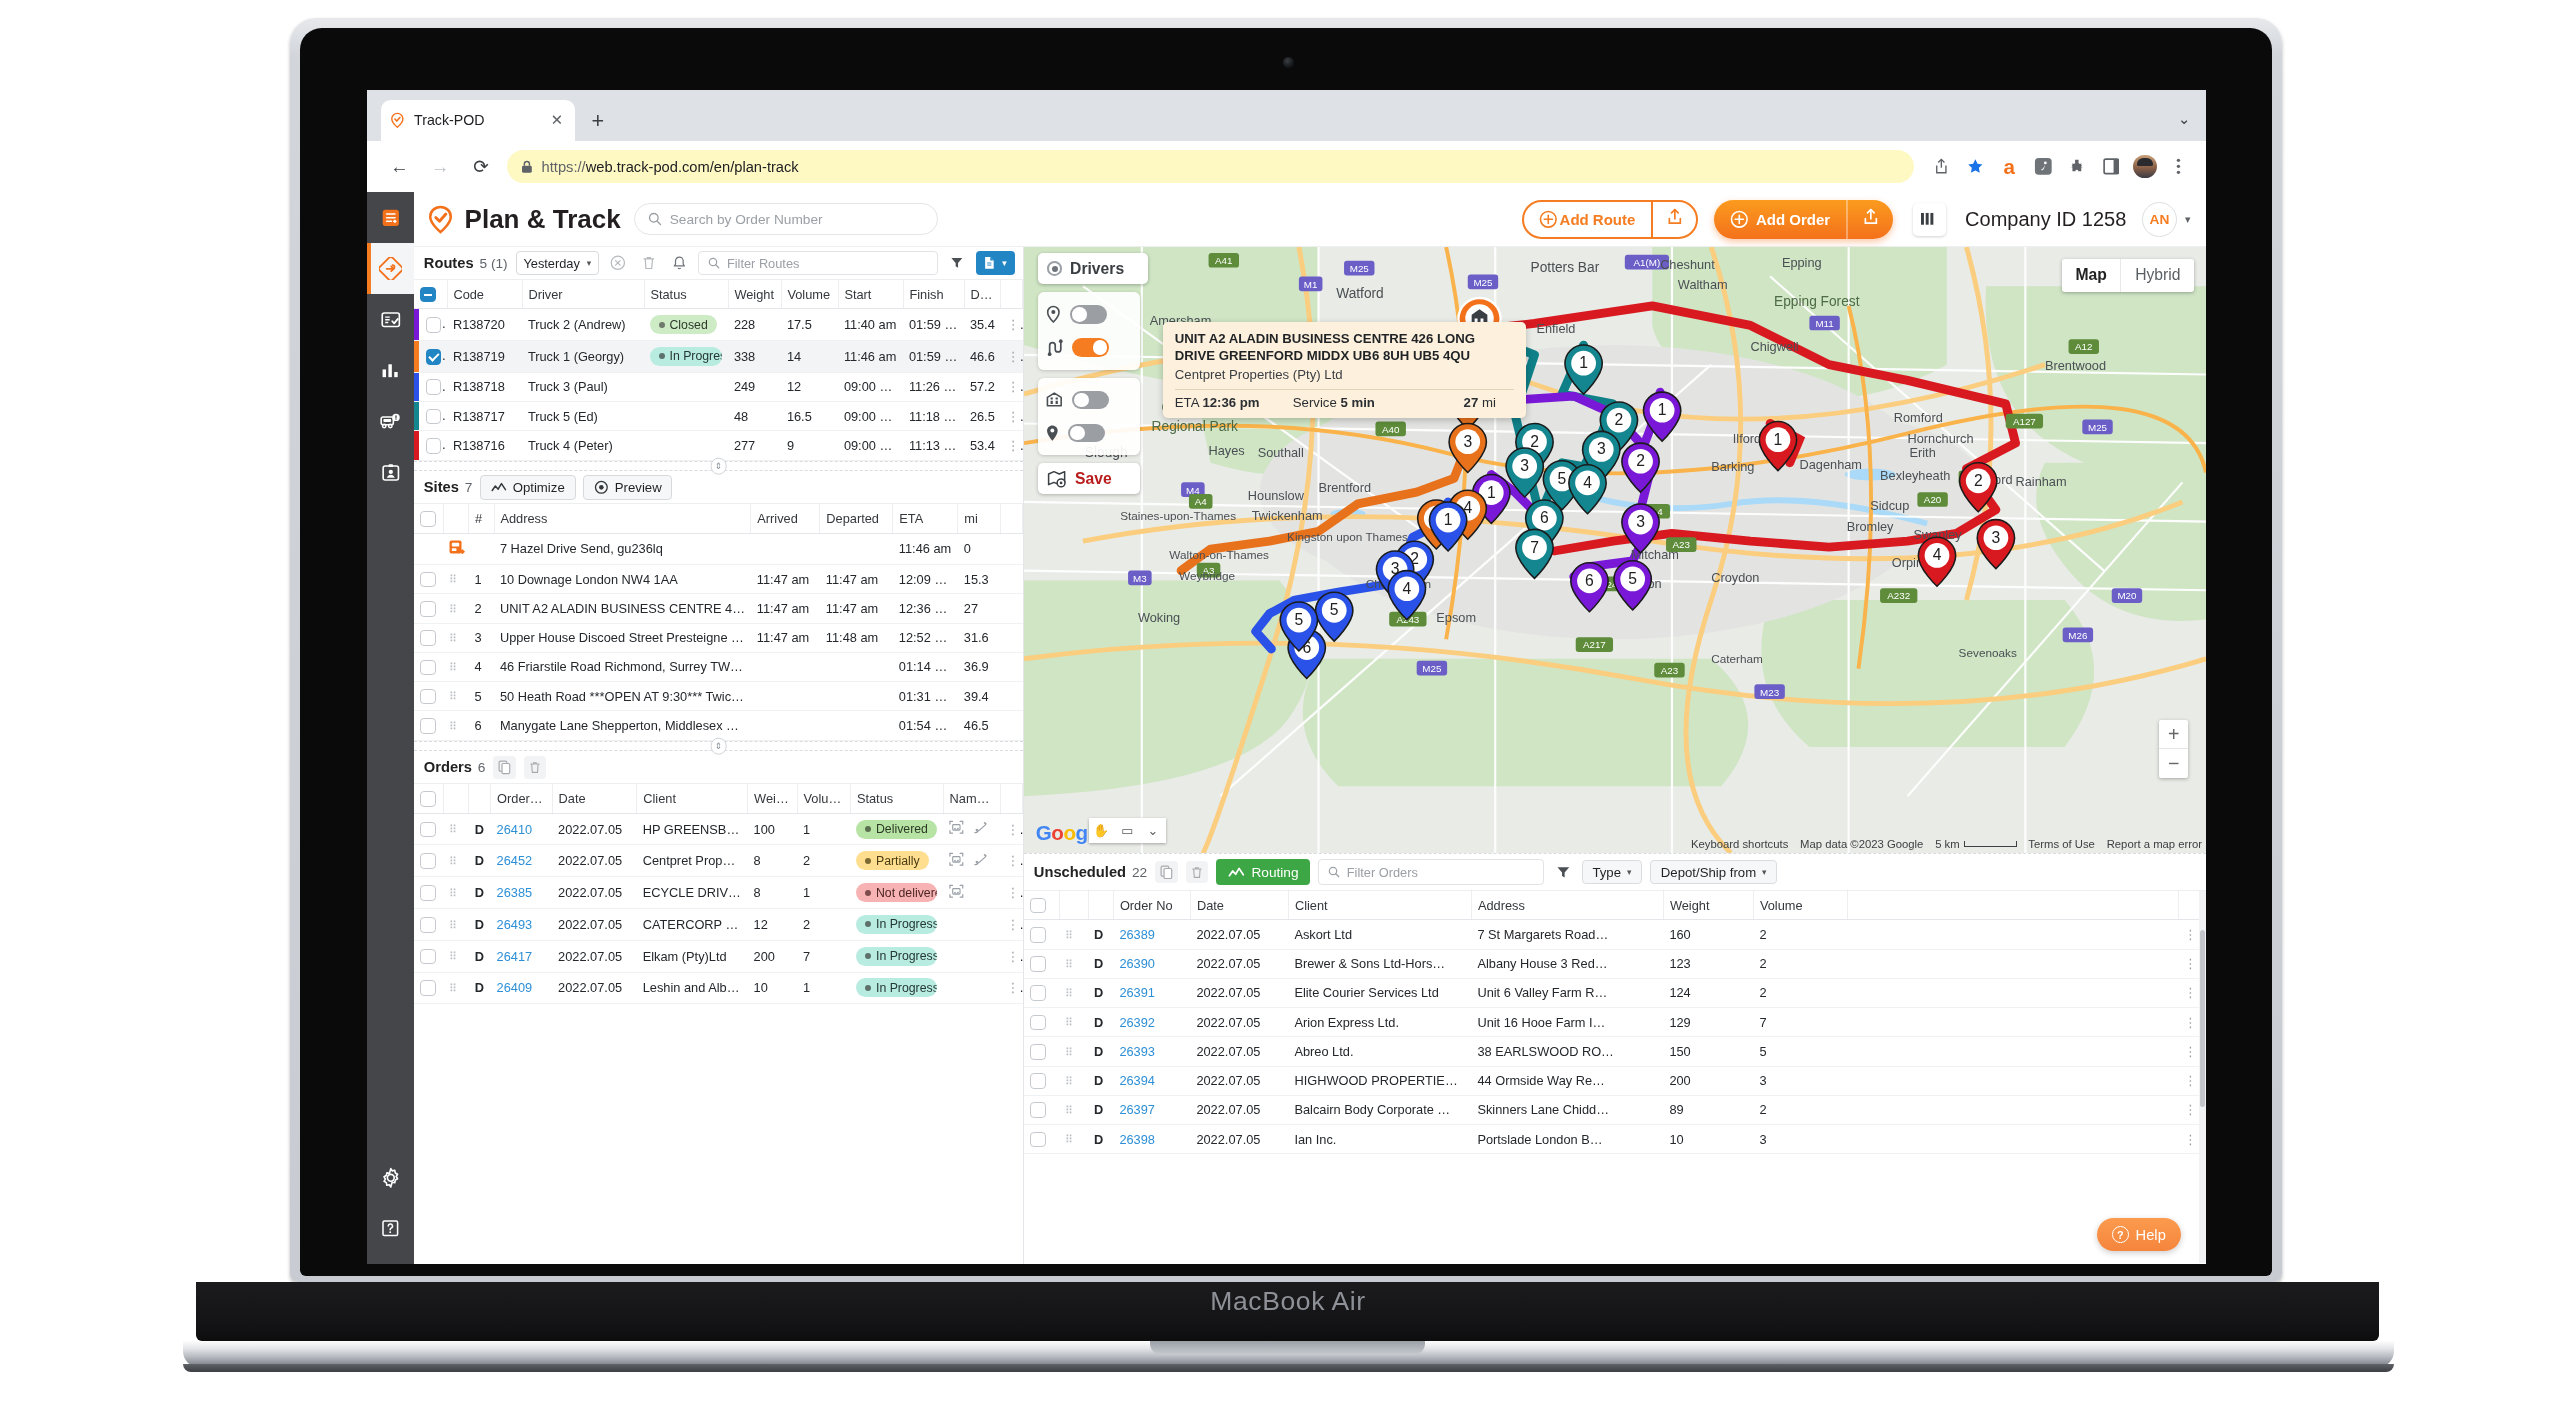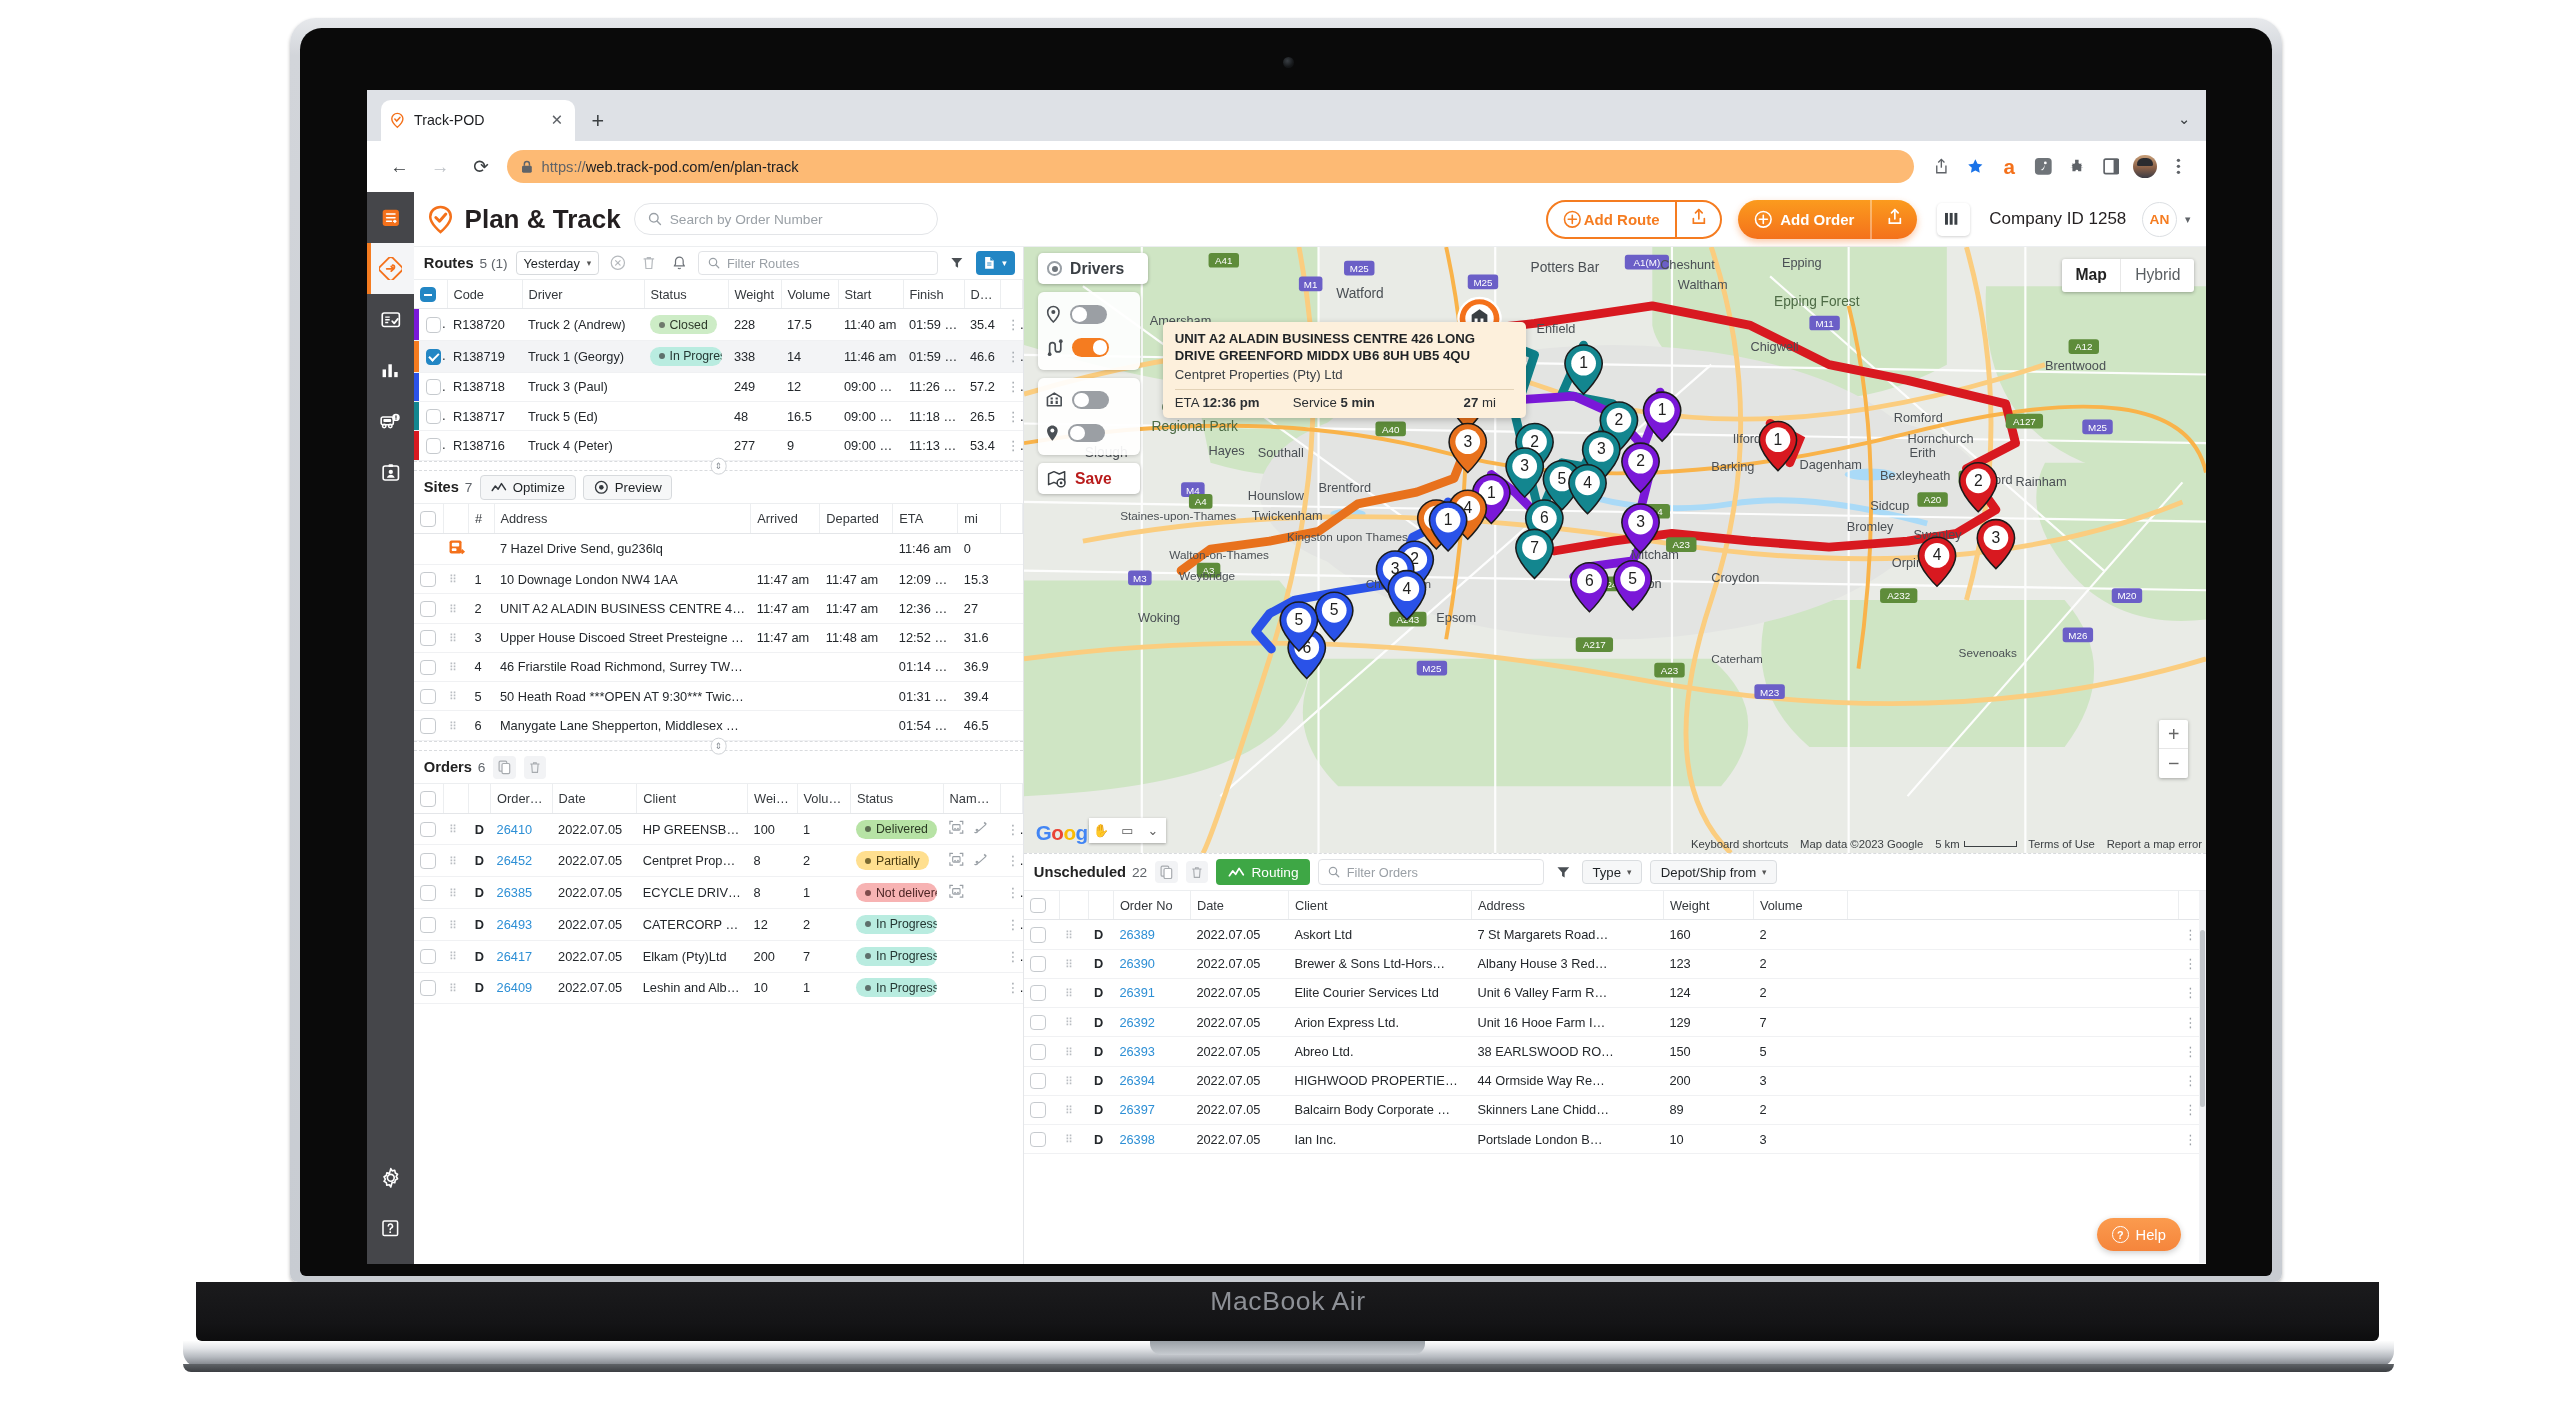--- a/index.html
+++ b/index.html
@@ -83,21 +83,21 @@
     background: #fff; display: flex; align-items: center; gap: 0;
   }
   .nav-btn {
     width: 33px; height: 33px; margin-left: 7.9px; border-radius: 50%;
     display: flex; align-items: center; justify-content: center;
     color: #3c4043; font-size: 18.6px; cursor: pointer; flex: 0 0 auto;
   }
   .nav-btn.first { margin-left: 15.7px; }
   .nav-btn.dim { color: #bdc1c6; }
   .omnibox {
-    flex: 1; height: 33px; margin: 0 11.8px 0 9.8px; background: #fdba74;
+    flex: 1; height: 33px; margin: 0 11.8px 0 9.8px; background: #fef9c3;
     border-radius: 16.7px; display: flex; align-items: center; padding: 0 13.7px; gap: 8.8px;
     font-size: 14.7px; color: #202124; cursor: text;
   }
   .url-dim { color: #5f6368; }
   .url-strong { color: #202124; }
   .tool-icons { display: flex; align-items: center; gap: 2.9px; padding-right: 11.8px; }
   .tool-ic {
     width: 31px; height: 31px; display: flex; align-items: center; justify-content: center;
     font-size: 15.7px; color: #5f6368; cursor: pointer; border-radius: 50%;
   }
@@ -161,21 +161,21 @@
     box-shadow: 0 2.9px 7.9px rgba(244,113,27,.38);
   }
   .btn-order .seg1 { display: flex; align-items: center; gap: 7.9px; padding: 0 15.7px 0 15.7px; font-size: 15px; font-weight: bold; }
   .btn-order .sep { width: 2px; height: 39px; background: rgba(255,255,255,.35); }
   .btn-order .seg2 { padding: 0 14.7px; font-size: 15.7px; }
   .hdr-grid-btn {
     width: 33px; height: 33px; margin-left: 19.6px; border-radius: 4.9px;
     display: flex; align-items: center; justify-content: center; cursor: pointer;
     box-shadow: 0 1px 2.9px rgba(0,0,0,.18); background: #fff;
   }
-  .company-id { font-size: 17px; color: #231f20; margin-left: 19.6px; white-space: nowrap; font-weight: 500; }
+  .company-id { font-size: 20px; color: #231f20; margin-left: 19.6px; white-space: nowrap; font-weight: 500; }
   .avatar-circle {
     width: 35px; height: 35px; border-radius: 50%; border: 1.5px solid #dcdfe3;
     display: flex; align-items: center; justify-content: center; margin-left: 15.7px;
     color: #f57c20; font-size: 13.7px; font-weight: bold; cursor: pointer;
   }
   .avatar-caret { margin-left: 7.9px; color: #5f6368; font-size: 10.8px; cursor: pointer; }
 
   
   .left-col {
     position: absolute; left: 47px; top: 55px; width: 610px; height: 1017px;

